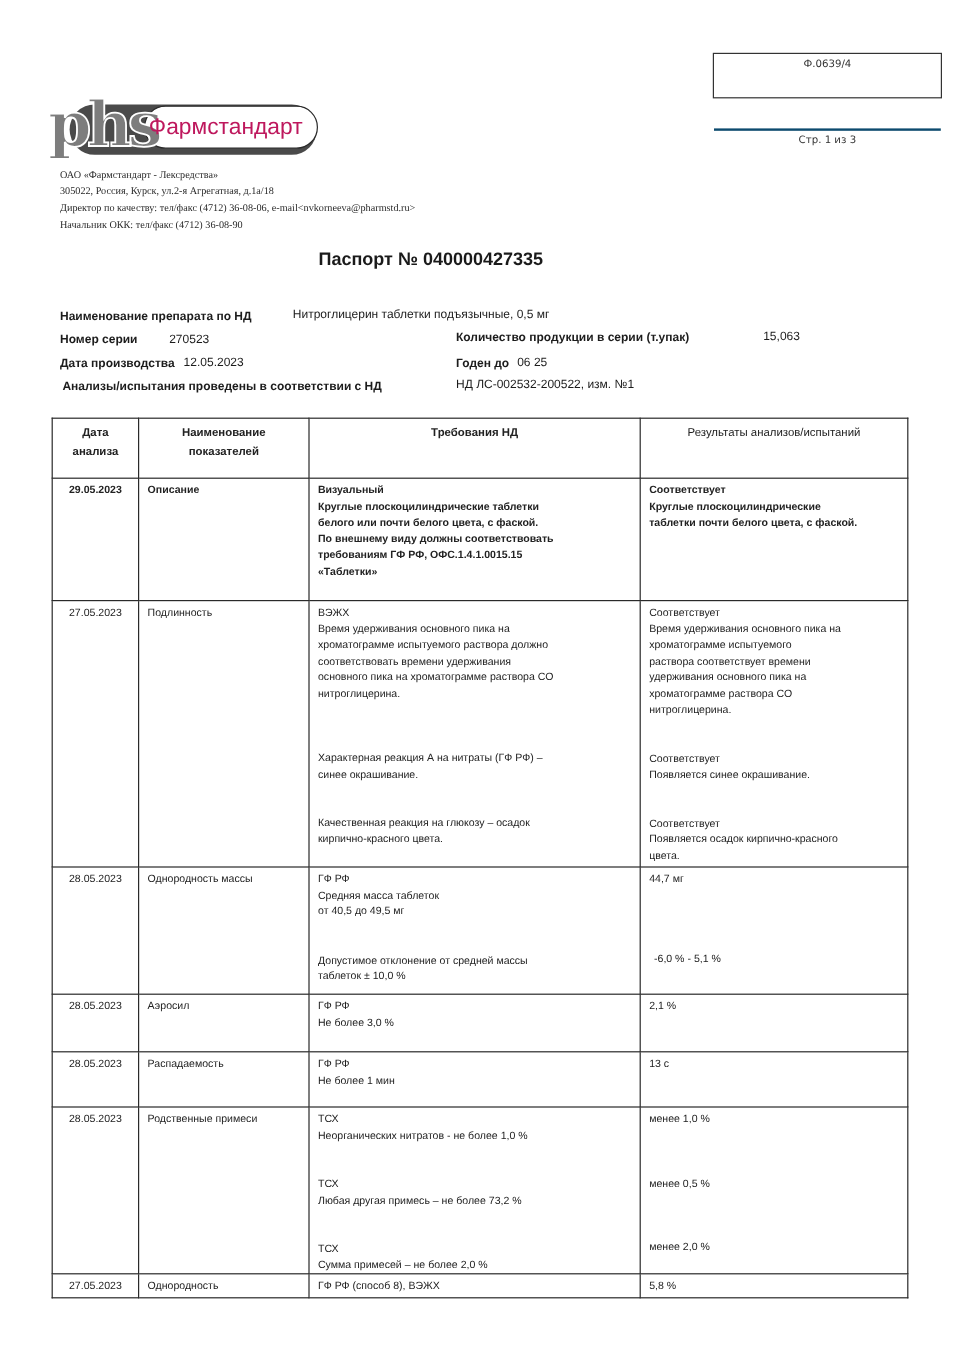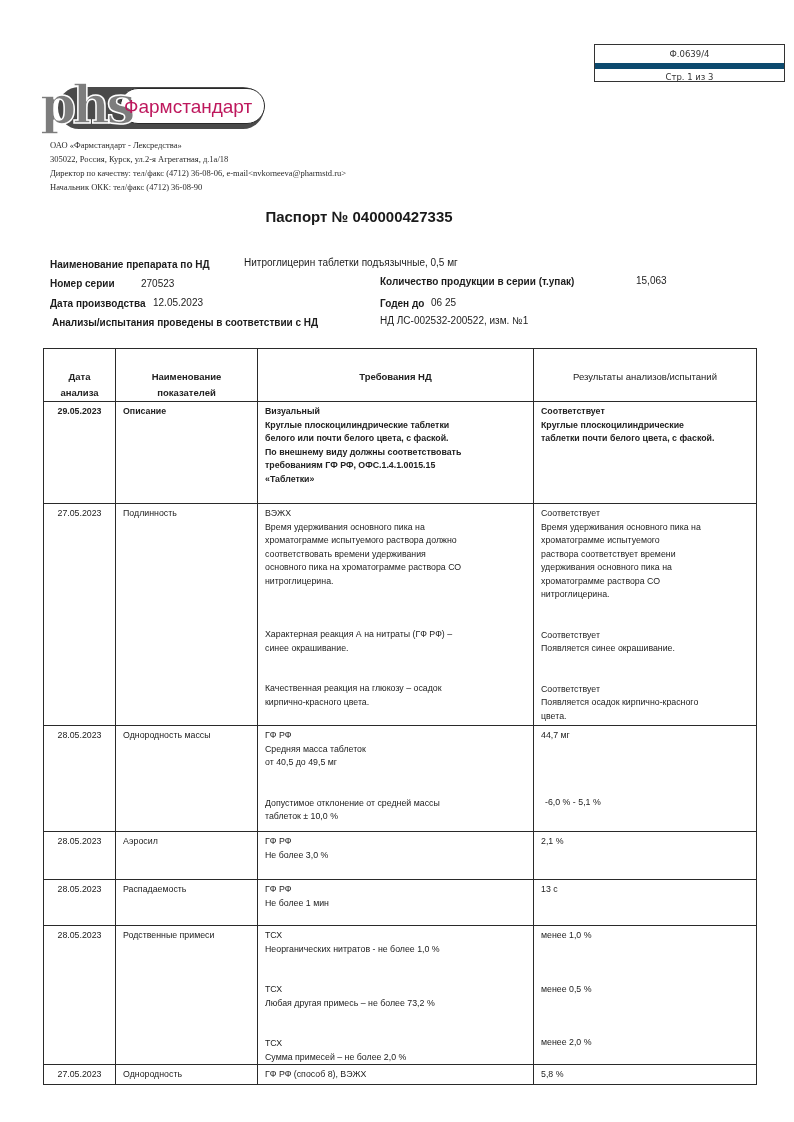--- a/index.html
+++ b/index.html
@@ -10,21 +10,21 @@
     }
     .abs { position: absolute; }
 
     
     .formbox {
       left: 594px; top: 44px; width: 189px; height: 36px;
       border: 1px solid #333; font-size: 8.5px; color: #333;
       font-family: "DejaVu Sans", sans-serif;
     }
     .formbox .cell { height: 18px; line-height: 18px; text-align: center; }
-    .formbox .cell + .cell { border-top: 6px solid #0c4a6e; height: 17px; line-height: 17px; }
+    .formbox .cell + .cell { border-top: 2px solid #0c4a6e; height: 17px; line-height: 17px; margin-top: 44px; }
 
     
     .logo { left: 40px; top: 84px; width: 226px; height: 50px; text-align: right; }
     .logo .pill {
       position: absolute; left: 18px; top: 3px; width: 206px; height: 42px;
       background: #4a4a4a; border-radius: 22px;
     }
     .logo .pill-inner {
       position: absolute; left: 80px; top: 4px; width: 143px; height: 34px;
       background: #fff; border-radius: 18px; border: 1px solid #2a2a2a;
@@ -49,21 +49,21 @@
     
     table.passport {
       position: absolute; left: 43px; top: 348px; width: 713px;
       border-collapse: collapse; table-layout: fixed;
       font-family: "Liberation Sans", sans-serif; font-size: 8.8px; color: #222;
     }
     table.passport td, table.passport th {
       border: 1px solid #2a2a2a; vertical-align: top; padding: 3px 7px 0 7px;
       line-height: 13.5px;
     }
-    table.passport th { font-weight: bold; font-size: 9.5px; text-align: center; padding-top: 20px; line-height: 16px; }
+    table.passport th { font-weight: bold; font-size: 9.5px; text-align: center; padding-top: 4px; line-height: 16px; }
     table.passport th.res { font-weight: normal; }
     table.passport td.date { text-align: center; padding-left: 3px; padding-right: 3px; }
     .line { display: block; white-space: nowrap; }
     .gap { display: block; height: 13px; }
     .gap2 { display: block; height: 27px; }
     .gap3 { display: block; height: 40px; }
   </style>
 </head>
 <body>
 

